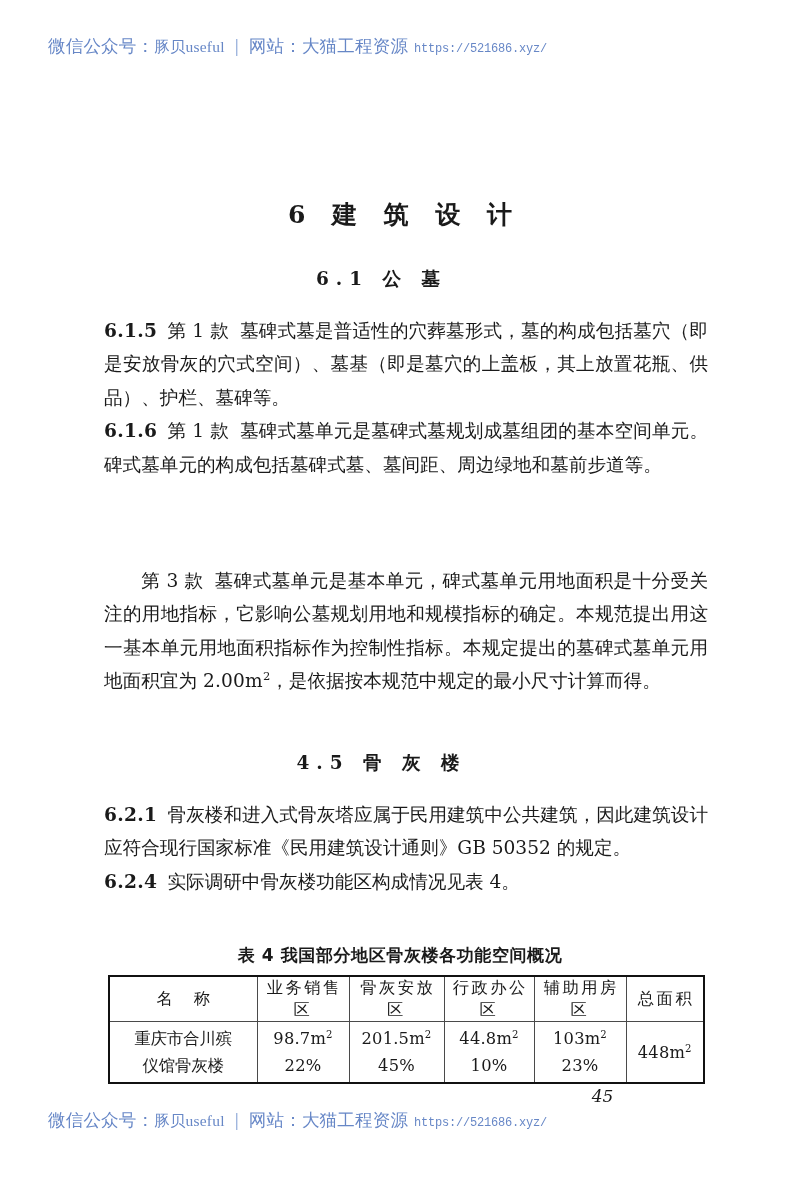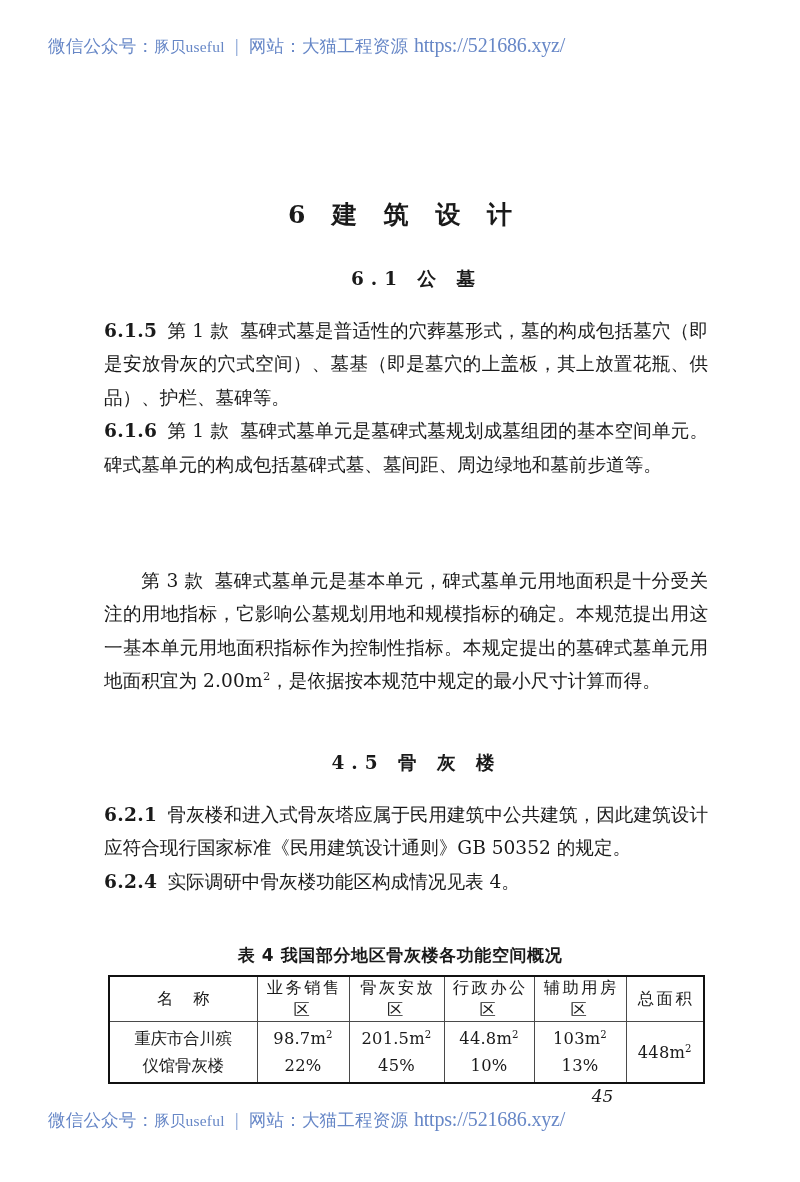--- a/index.html
+++ b/index.html
@@ -33,22 +33,22 @@
   .watermark .wm-inner {
     display: inline-block;
     padding-left: 48px;
   }
   .watermark .wm-sep {
     color: #9db4dd;
     padding: 0 9px;
     font-weight: 300;
   }
   .watermark .wm-url {
-    font-family: Liberation Serif, serif;
-    font-size: 20px;
+    font-family: Liberation Mono, monospace;
+    font-size: 12px;
     letter-spacing: -0.2px;
   }
   .watermark .wm-lat {
     font-family: Liberation Serif, serif;
     font-size: 15.5px;
   }
   #wm-top { top: 34px; }
   #wm-bottom { top: 1108px; }
 
   
@@ -67,21 +67,20 @@
   .section-title {
     position: absolute;
     left: 0;
     width: 756px;
     text-align: center;
     font-size: 18.5px;
     font-weight: bold;
     letter-spacing: 7px;
     text-indent: 7px;
     font-family: "DejaVu Serif", "Liberation Serif", serif;
-    padding-left: 35px;
   }
   #sec-61 { top: 266px; }
   #sec-62 { top: 750px; }
 
   
   .body-block {
     position: absolute;
     left: 104px;
     width: 604px;
     font-size: 18.6px;
@@ -150,21 +149,20 @@
     color: #1a1a1a;
   }
   .data-table thead th {
     height: 36px;
     letter-spacing: 2.5px;
     text-indent: 2.5px;
   }
   .data-table thead th.col-name {
     letter-spacing: 8px;
     text-indent: 8px;
-    font-family: Liberation Serif, serif;
   }
   .data-table tbody td {
     height: 60px;
     vertical-align: middle;
   }
   .cell-stack {
     display: flex;
     flex-direction: column;
     justify-content: center;
     line-height: 27px;
@@ -260,21 +258,21 @@
         </td>
         <td>
           <span class="cell-stack">
             <span class="ln nm"><span>44.8m</span><sup>2</sup></span>
             <span class="ln nm">10%</span>
           </span>
         </td>
         <td>
           <span class="cell-stack">
             <span class="ln nm"><span>103m</span><sup>2</sup></span>
-            <span class="ln nm">13%</span>
+            <span class="ln nm">23%</span>
           </span>
         </td>
         <td>
           <span class="nm"><span>448m</span><sup>2</sup></span>
         </td>
       </tr>
     </tbody>
   </table>
 
   <div class="page-number">45</div>

